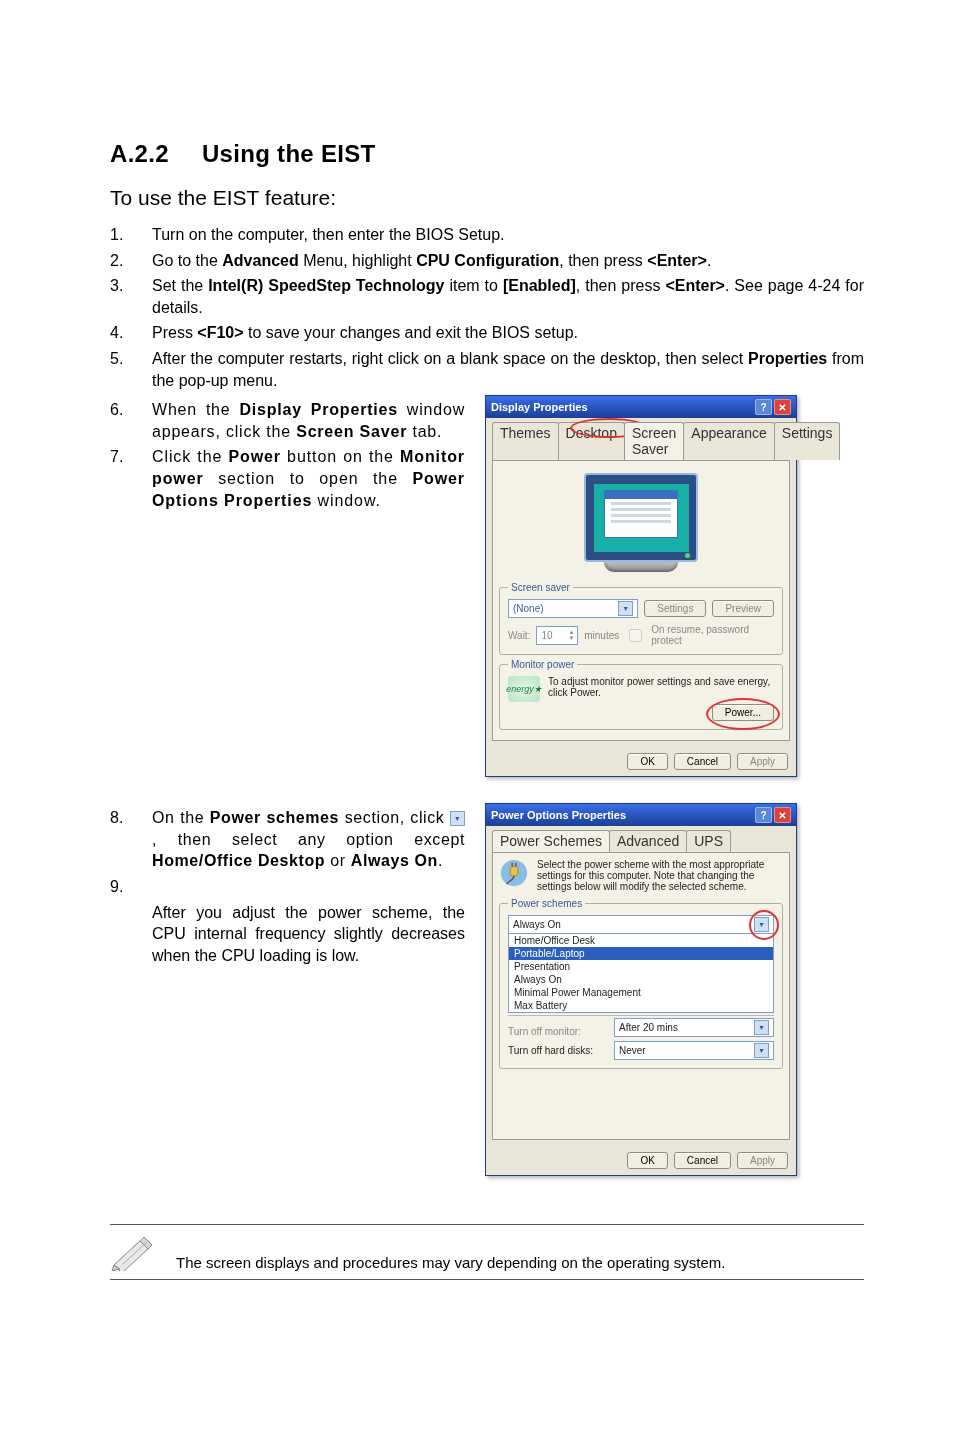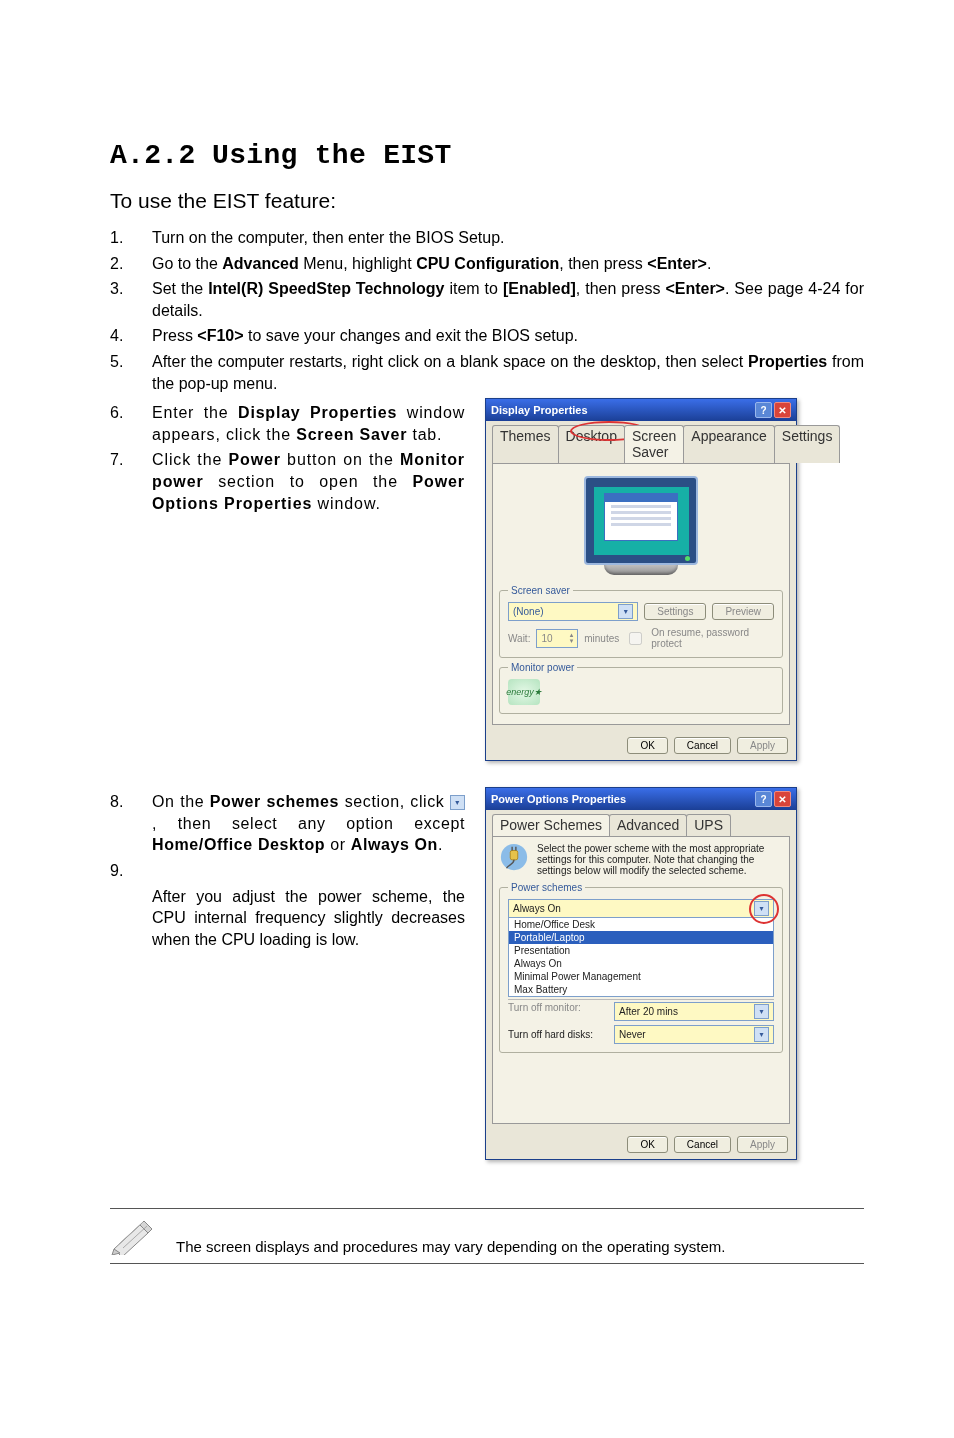--- a/index.html
+++ b/index.html
@@ -10,25 +10,24 @@
     color: #000;
   }
   .page {
     width: 954px;
     min-height: 1438px;
     box-sizing: border-box;
     padding: 90px 90px 40px 110px;
     position: relative;
   }
   h2.section-head {
-    font-size: 28px;
+    font-size: 24px;
     font-weight: bold;
     margin: 50px 0 18px 0;
     letter-spacing: 0.3px;
-    font-family: Liberation Mono, monospace;
   }
   h2.section-head .num { display:inline-block; width: 85px; }
   .intro {
     font-size: 21px;
     margin: 0 0 14px 0;
   }
   ol.steps {
     list-style: none;
     padding: 0;
     margin: 0;
@@ -191,21 +190,21 @@
     padding:6px 8px 8px 8px;
     margin:4px 0;
   }
   fieldset.win legend {
     font-size:10px;
     color:#355a9a;
     padding:0 3px;
   }
   .win-select {
     border:1px solid #7d9fcb;
-    background:#fef9c3;
+    background:#ffffff;
     padding:1px 4px;
     font-size:10px;
     display:flex; justify-content:space-between; align-items:center;
     height:15px;
   }
   .chev {
     width:13px; height:13px;
     background:#cfe0f5;
     border:1px solid #7d9fcb;
     display:flex; align-items:center; justify-content:center;
@@ -300,21 +299,21 @@
       </span>
     </li>
   </ol>
 
   <div class="row-with-image" style="margin-top:2px;">
     <div class="left-col">
       <ol class="steps">
         <li>
           <span class="li-num">6.</span>
           <span class="li-body justify" style="letter-spacing:0.8px;">
-            <span>Enter the </span><span class="bold">Display Properties</span><span> window appears, click the </span><span class="bold">Screen Saver</span><span> tab.</span>
+            <span>When the </span><span class="bold">Display Properties</span><span> window appears, click the </span><span class="bold">Screen Saver</span><span> tab.</span>
           </span>
         </li>
         <li>
           <span class="li-num">7.</span>
           <span class="li-body justify" style="letter-spacing:0.9px;">
             <span>Click the </span><span class="bold">Power</span><span> button on the </span><span class="bold">Monitor power</span><span> section to open the </span><span class="bold">Power Options Properties</span><span> window.</span>
           </span>
         </li>
       </ol>
     </div>
@@ -373,20 +372,27 @@
               </span>
               <span>minutes</span>
               <input type="checkbox" disabled="" style="margin-left: 4px;">
               <span>On resume, password protect</span>
             </div>
           </fieldset>
           <fieldset class="win" style="position:relative;">
             <legend>Monitor power</legend>
             <div style="display:flex; gap:8px;">
               <div class="energy-ico">energy★</div>
+              <div style="flex:1;">
+                <div>To adjust monitor power settings and save energy, click Power.</div>
+                <div style="display:flex; justify-content:flex-end; margin-top:6px; position:relative;">
+                  <button class="win-btn">Power...</button>
+                  <div class="red-ellipse" style="right:-6px; top:-6px; width:70px; height:28px;"></div>
+                </div>
+              </div>
             </div>
           </fieldset>
         </div>
         <div class="btn-row">
           <button class="win-btn">OK</button>
           <button class="win-btn">Cancel</button>
           <button class="win-btn gray-text">Apply</button>
         </div>
       </div>
     </div>
@@ -448,21 +454,21 @@
               <div class="red-ellipse" style="right:-6px; top:-6px; width:26px; height:26px;"></div>
             </div>
             <div class="schemes-list" style="margin-top:-1px;">
               <div class="opt">Home/Office Desk</div>
               <div class="opt sel">Portable/Laptop</div>
               <div class="opt">Presentation</div>
               <div class="opt">Always On</div>
               <div class="opt">Minimal Power Management</div>
               <div class="opt">Max Battery</div>
             </div>
-            <div style="display:flex;gap:6px;align-items:flex-start;margin-top:2px;border-top:1px solid #bbb;padding-top:2px;">
+            <div style="display:flex;gap:6px;align-items:flex-end;margin-top:2px;border-top:1px solid #bbb;padding-top:2px;">
               <span style="width:100px;" class="gray-text">Turn off monitor:</span>
               <div class="win-select" style="flex:1;">
                 <span>After 20 mins</span>
                 <span class="chev">▾</span>
               </div>
             </div>
             <div style="display:flex;gap:6px;align-items:center;margin-top:4px;">
               <span style="width:100px;">Turn off hard disks:</span>
               <div class="win-select" style="flex:1;">
                 <span>Never</span>

